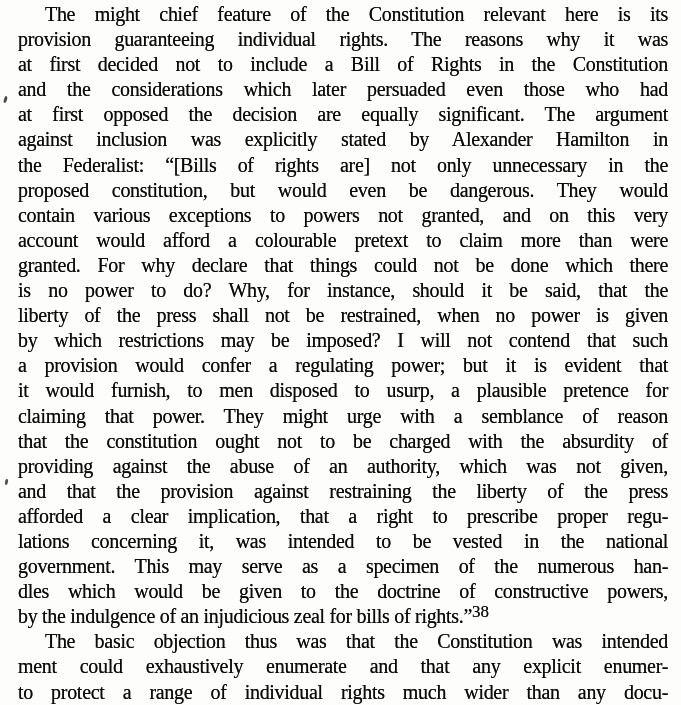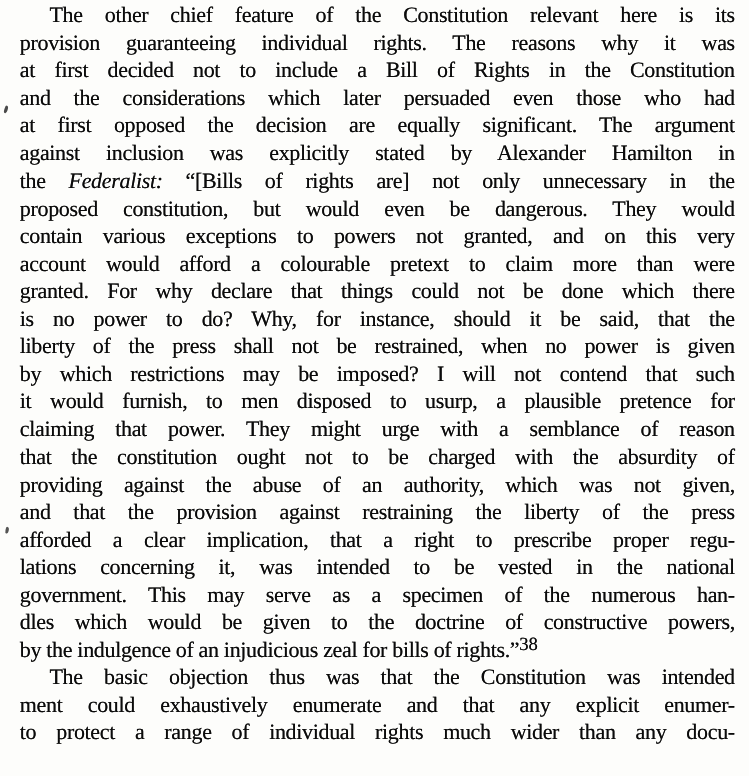--- a/index.html
+++ b/index.html
@@ -34,21 +34,20 @@
     white-space: normal;
     text-shadow: 0 0 0.35px rgba(0,0,0,0.75);
   }
   .line.indent {
     text-indent: 27px;
   }
   .line.para-end {
     text-align-last: left;
   }
   .line .it {
-    font-style: italic;
   }
   .line sup {
     font-size: 17px;
     line-height: 0;
     vertical-align: 6px;
     letter-spacing: 0;
   }
   .speck {
     position: absolute;
     background: #2a2a2a;
@@ -69,34 +68,35 @@
     height: 6px;
     transform: rotate(12deg);
     opacity: 0.8;
   }
 </style>
 </head>
 <body>
 
 <div class="page">
   <div class="text-block" id="text-block">
-      <div class="line indent"><span>The other chief feature of the Constitution relevant here is its</span></div>
+      <div class="line indent"><span>The might chief feature of the Constitution relevant here is its</span></div>
       <div class="line"><span>provision guaranteeing individual rights. The reasons why it was</span></div>
       <div class="line"><span>at first decided not to include a Bill of Rights in the Constitution</span></div>
       <div class="line"><span>and the considerations which later persuaded even those who had</span></div>
       <div class="line"><span>at first opposed the decision are equally significant. The argument</span></div>
       <div class="line"><span>against inclusion was explicitly stated by Alexander Hamilton in</span></div>
       <div class="line"><span>the </span><span class="it">Federalist:</span><span> “[Bills of rights are] not only unnecessary in the</span></div>
       <div class="line"><span>proposed constitution, but would even be dangerous. They would</span></div>
       <div class="line"><span>contain various exceptions to powers not granted, and on this very</span></div>
       <div class="line"><span>account would afford a colourable pretext to claim more than were</span></div>
       <div class="line"><span>granted. For why declare that things could not be done which there</span></div>
       <div class="line"><span>is no power to do? Why, for instance, should it be said, that the</span></div>
       <div class="line"><span>liberty of the press shall not be restrained, when no power is given</span></div>
       <div class="line"><span>by which restrictions may be imposed? I will not contend that such</span></div>
+      <div class="line"><span>a provision would confer a regulating power; but it is evident that</span></div>
       <div class="line"><span>it would furnish, to men disposed to usurp, a plausible pretence for</span></div>
       <div class="line"><span>claiming that power. They might urge with a semblance of reason</span></div>
       <div class="line"><span>that the constitution ought not to be charged with the absurdity of</span></div>
       <div class="line"><span>providing against the abuse of an authority, which was not given,</span></div>
       <div class="line"><span>and that the provision against restraining the liberty of the press</span></div>
       <div class="line"><span>afforded a clear implication, that a right to prescribe proper regu-</span></div>
       <div class="line"><span>lations concerning it, was intended to be vested in the national</span></div>
       <div class="line"><span>government. This may serve as a specimen of the numerous han-</span></div>
       <div class="line"><span>dles which would be given to the doctrine of constructive powers,</span></div>
       <div class="line para-end"><span>by the indulgence of an injudicious zeal for bills of rights.”</span><sup>38</sup></div>

